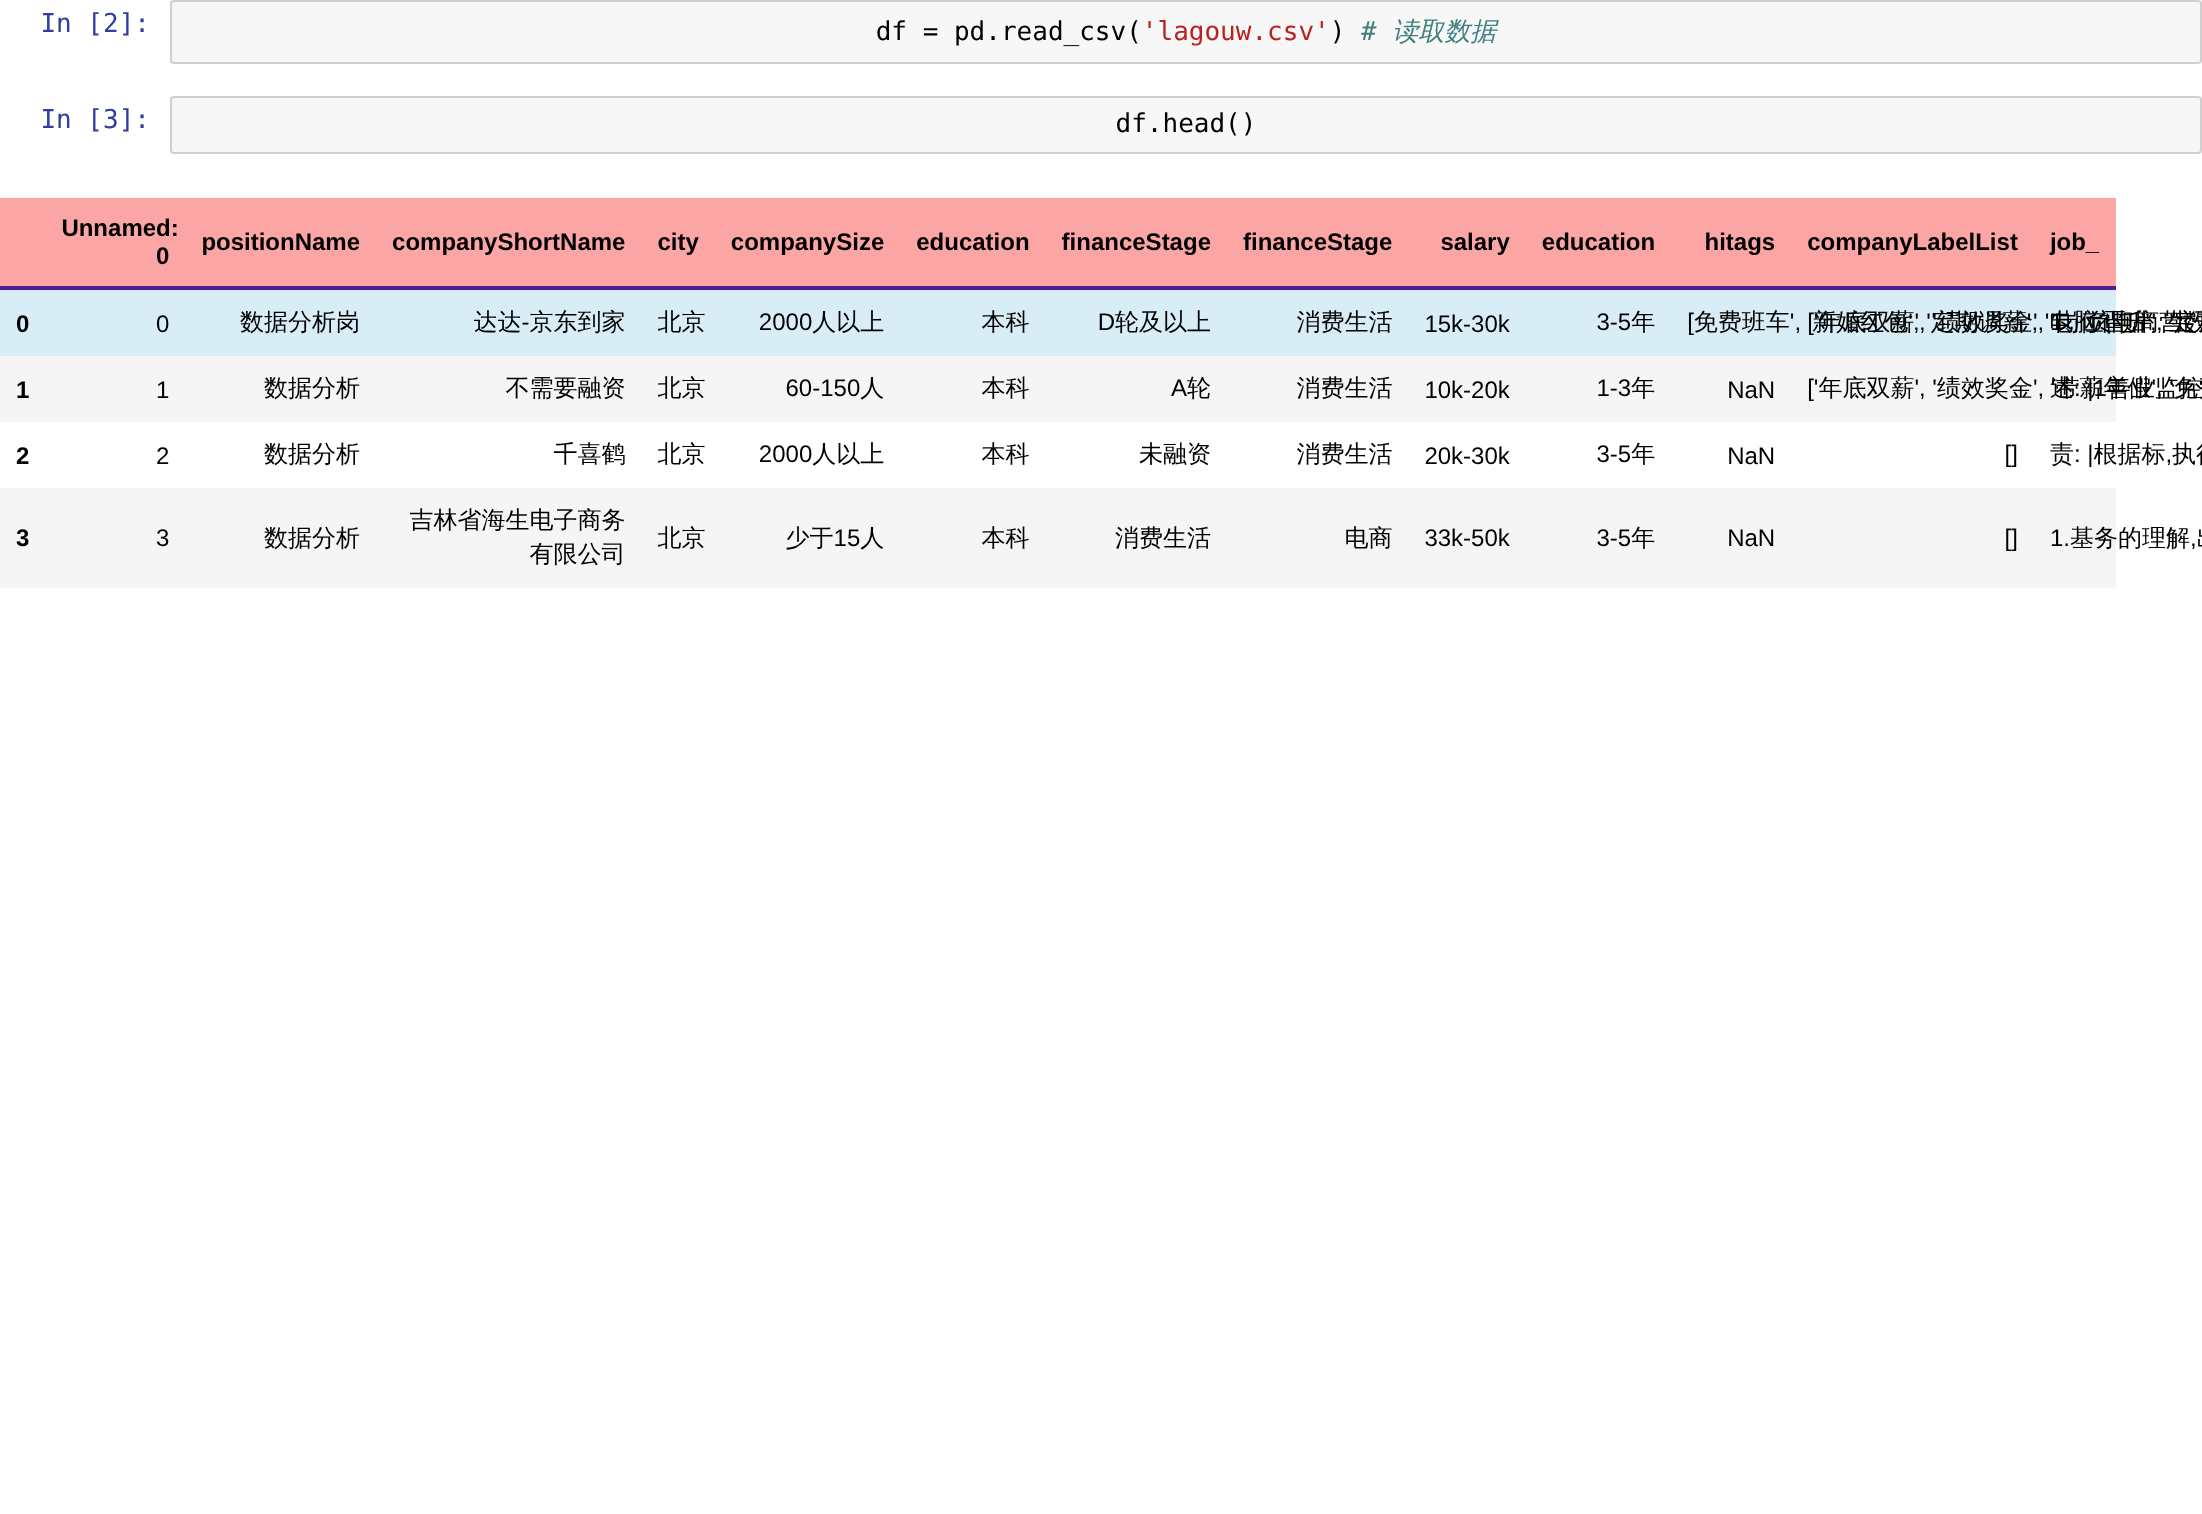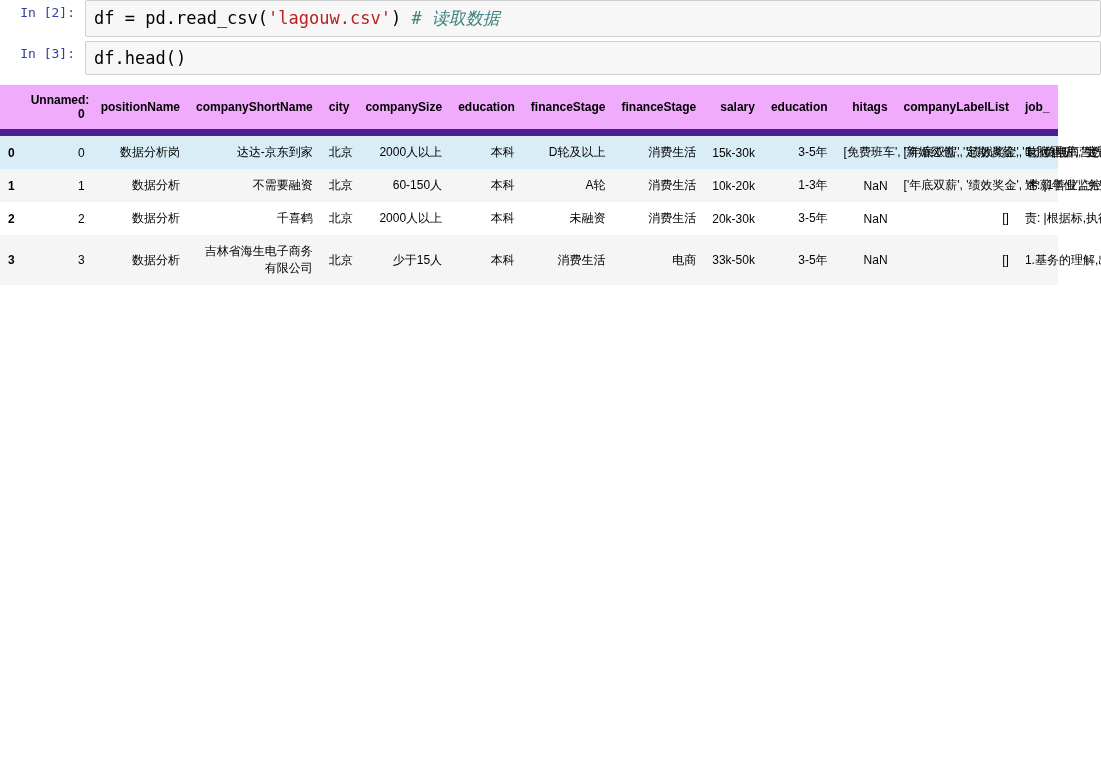--- a/index.html
+++ b/index.html
@@ -6,41 +6,42 @@
     body {
       margin: 0;
       padding: 0;
       font-family: "Helvetica Neue", Helvetica, Arial, sans-serif;
       font-size: 13px;
       color: #000;
       background: #fff;
     }
     .cell {
       display: flex;
-      margin-bottom: 4px;
+      margin-bottom: 16px;
     }
     .prompt {
       width: 85px;
       min-width: 85px;
       text-align: right;
       padding: 5px 10px 5px 0;
       font-family: monospace;
       font-size: 13px;
     }
     .in-prompt { color: #303F9F; }
     .out-prompt { color: #D84315; }
     .input-area {
       flex: 1;
       background: #f7f7f7;
       border: 1px solid #cfcfcf;
       border-radius: 2px;
       padding: 6px 8px;
       font-family: monospace;
-      font-size: 17px;
+      font-size: 13px;
       min-height: 28px;
+      text-align: center;
     }
     .code-red { color: #BA2121; }
     .code-comment { color: #408080; font-style: italic; }
     .code-name { color: #000; }
     .output-area {
       flex: 1;
       overflow-x: auto;
       padding: 0;
     }
     .df-table {
@@ -49,22 +50,22 @@
       margin-top: 6px;
     }
     .df-table th, .df-table td {
       padding: 8px 8px;
       text-align: right;
       vertical-align: middle;
       white-space: nowrap;
     }
     .df-table thead th {
       font-weight: bold;
-      border-bottom: 7px solid #4c1d95;
-      background: #f0abfc;
+      border-bottom: 2px solid #4c1d95;
+      background: #fca5a5;
     }
     .df-table tbody th {
       font-weight: bold;
       text-align: right;
     }
     .df-table tbody tr:nth-child(even) {
       background: #f5f5f5;
     }
     .df-table tbody tr.hovered {
       background: #d9edf7;

